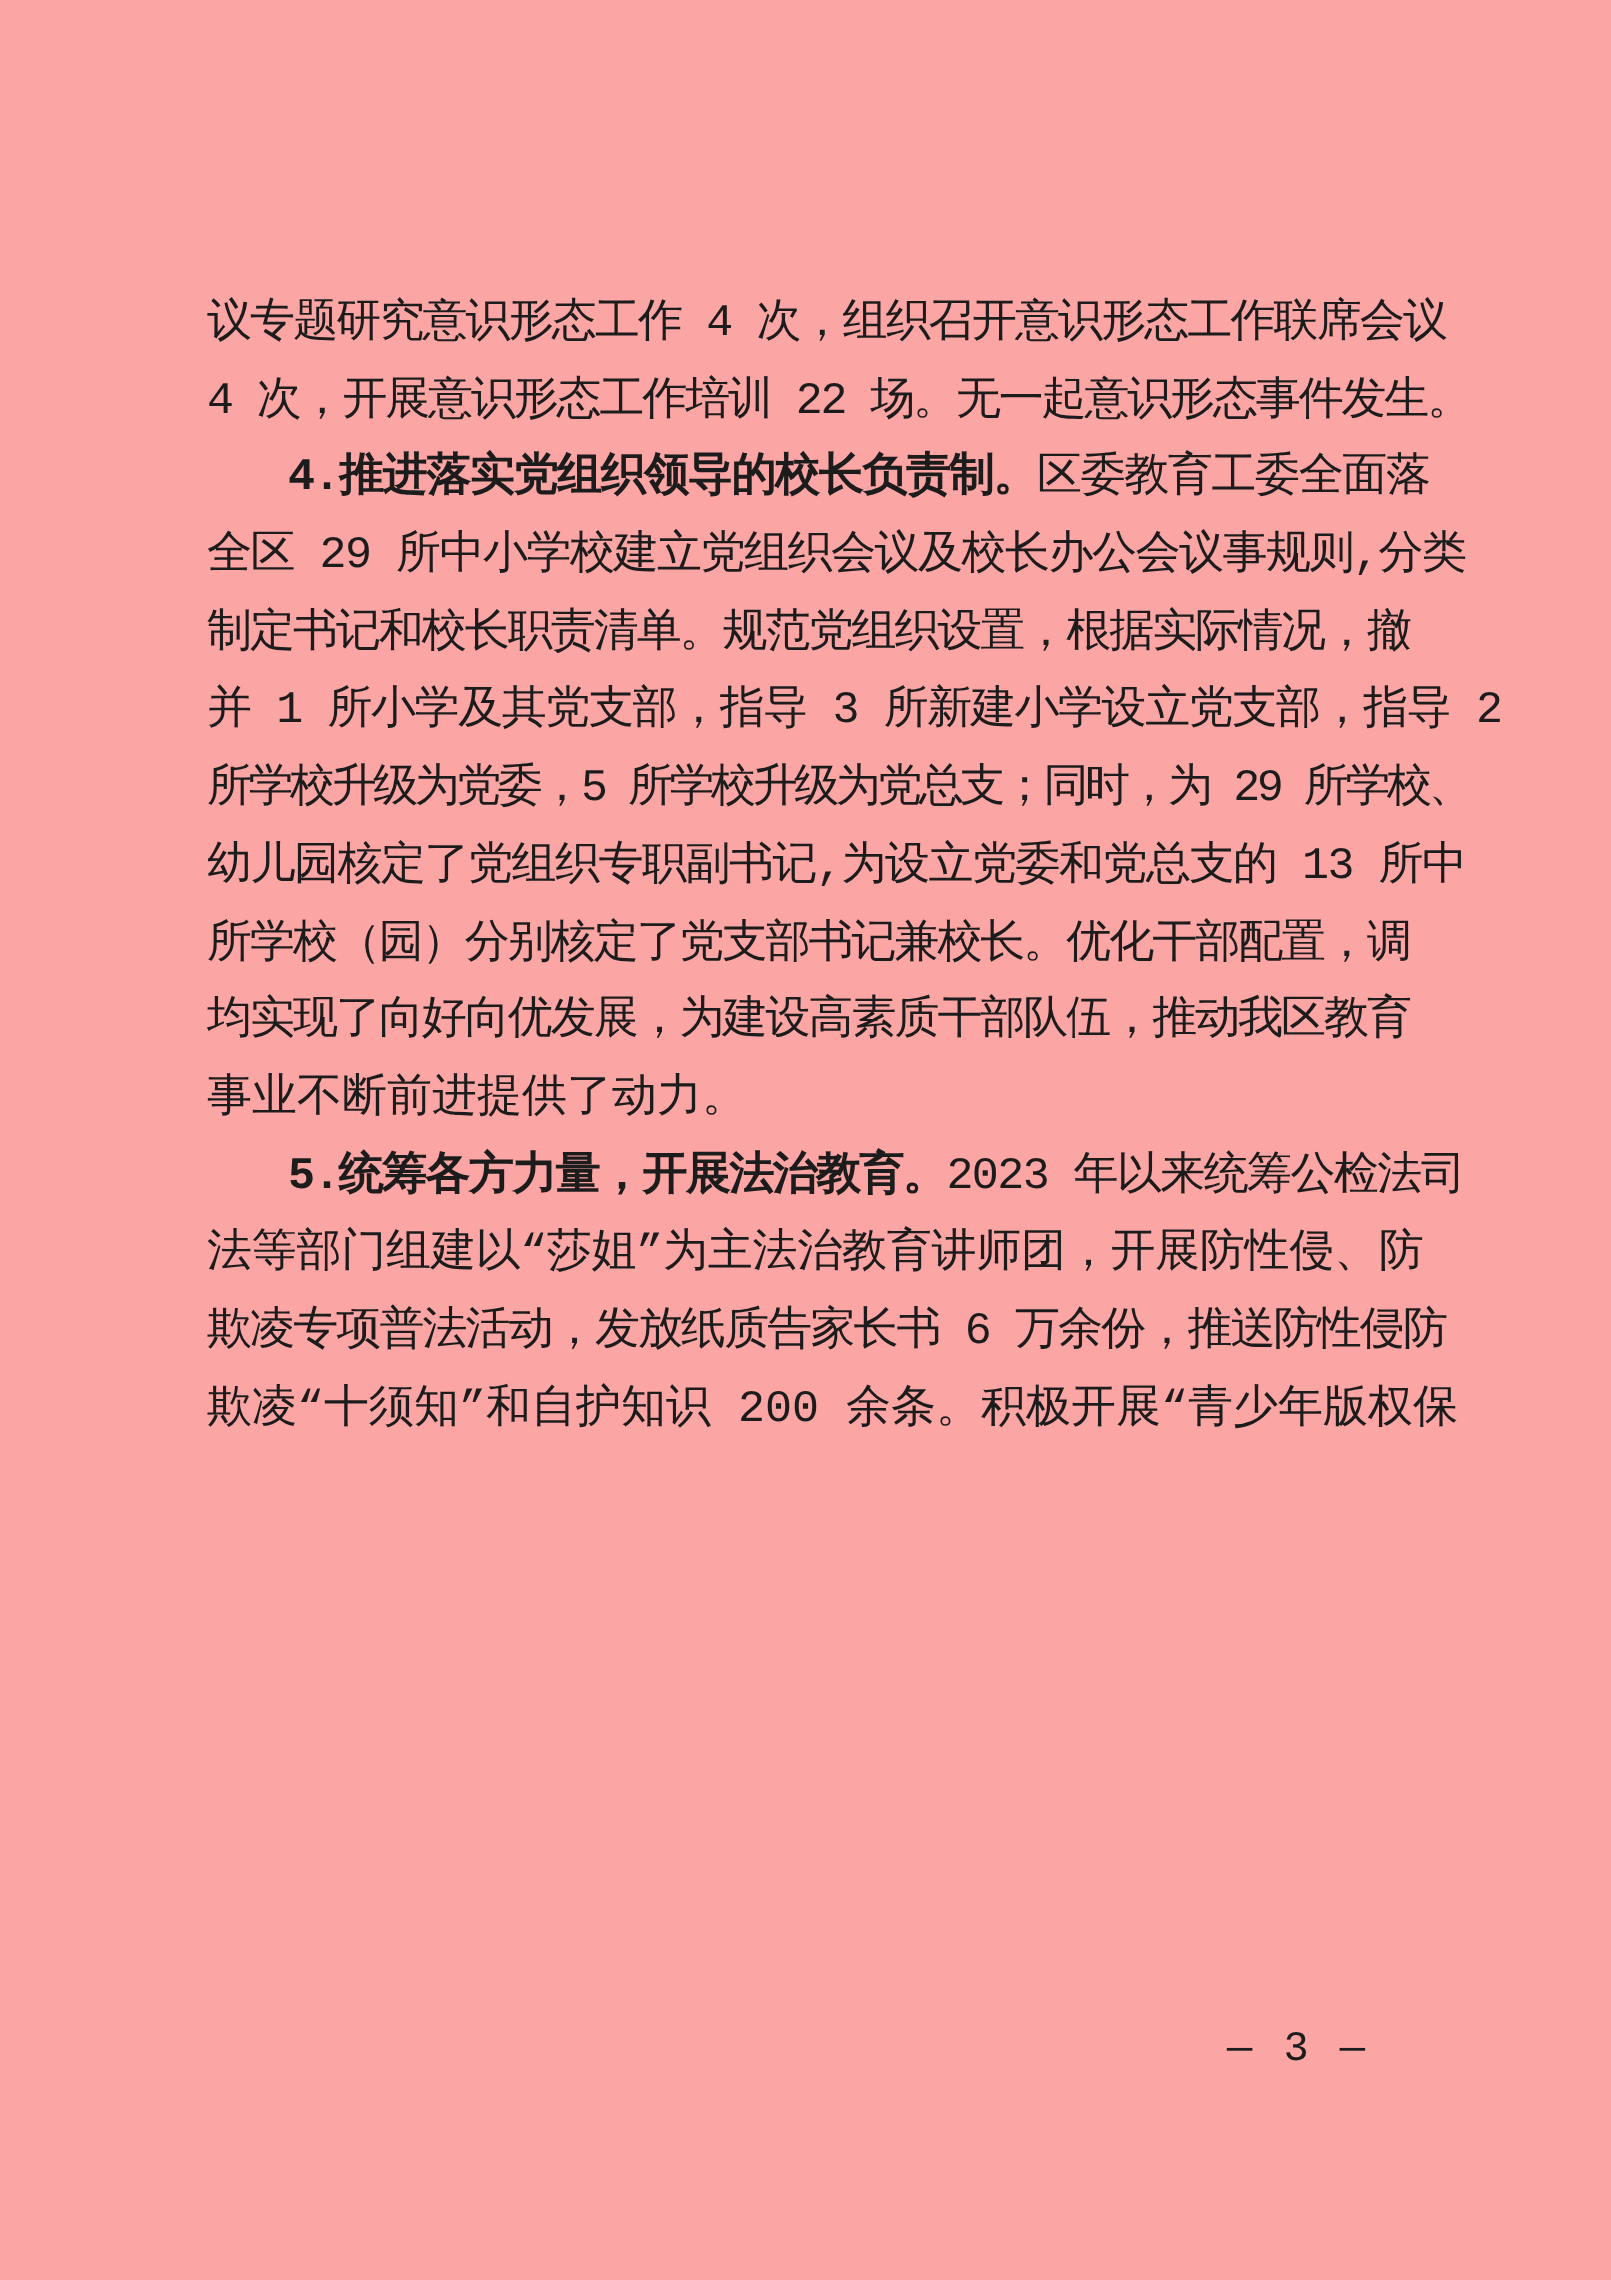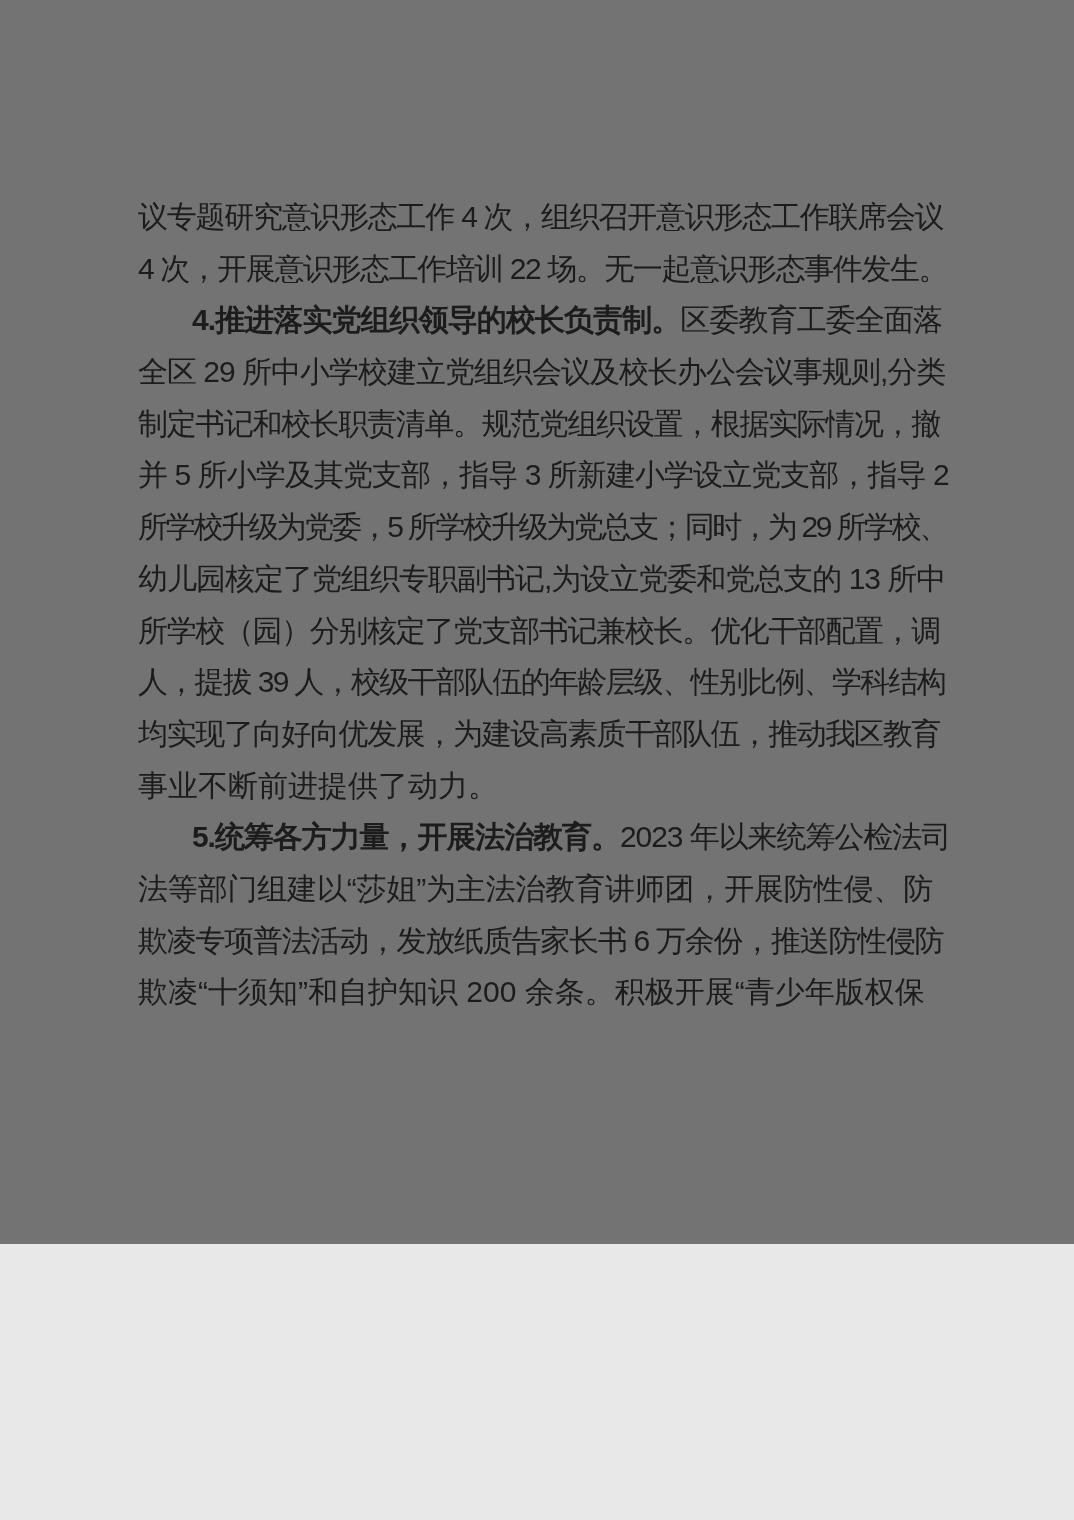--- a/index.html
+++ b/index.html
@@ -3,24 +3,24 @@
 <meta charset="utf-8">
 <style>
   html, body {
     margin: 0;
     padding: 0;
     background: #e8e8e8;
   }
   .page {
     position: relative;
     width: 1074px;
-    height: 1244px;
-    background: #737373;
+    height: 1520px;
+    background: #fca5a5;
     overflow: hidden;
-    font-family: Liberation Sans, sans-serif;
+    font-family: Liberation Mono, monospace;
     color: #1c1c1c;
   }
   .doc-body {
     position: absolute;
     left: 138px;
     top: 191px;
     width: 802px;
   }
   .line {
     height: 51.7px;
@@ -54,25 +54,24 @@
 </head>
 <body>
 
 <div class="page">
   <div class="doc-body">
       <div class="line just" style="letter-spacing: -1.26667px;"><span class="seg">议专题研究意识形态工作 4 次，组织召开意识形态工作联席会议</span></div>
       <div class="line just" style="letter-spacing: -1.4375px;"><span class="seg">4 次，开展意识形态工作培训 22 场。无一起意识形态事件发生。</span></div>
       <div class="line just indent" style="letter-spacing: -0.925926px;"><span class="seg bold">4.推进落实党组织领导的校长负责制。</span><span class="seg">区委教育工委全面落</span></div>
       <div class="line just" style="letter-spacing: -1px; text-align: right;"><span class="seg">全区 29 所中小学校建立党组织会议及校长办公会议事规则,分类</span></div>
       <div class="line just" style="letter-spacing: -1.35714px;"><span class="seg">制定书记和校长职责清单。规范党组织设置，根据实际情况，撤</span></div>
-      <div class="line just" style="letter-spacing: -0.939394px;"><span class="seg">并 5 所小学及其党支部，指导 3 所新建小学设立党支部，指导 2</span></div>
+      <div class="line just" style="letter-spacing: -0.939394px;"><span class="seg">并 1 所小学及其党支部，指导 3 所新建小学设立党支部，指导 2</span></div>
       <div class="line just" style="letter-spacing: -2.30303px;"><span class="seg">所学校升级为党委，5 所学校升级为党总支；同时，为 29 所学校、</span></div>
       <div class="line just" style="letter-spacing: -1px;"><span class="seg">幼儿园核定了党组织专职副书记,为设立党委和党总支的 13 所中</span></div>
       <div class="line just" style="letter-spacing: -1.35714px;"><span class="seg">所学校（园）分别核定了党支部书记兼校长。优化干部配置，调</span></div>
-      <div class="line just" style="letter-spacing: -1.70968px;"><span class="seg">人，提拔 39 人，校级干部队伍的年龄层级、性别比例、学科结构</span></div>
       <div class="line just" style="letter-spacing: -1.35714px;"><span class="seg">均实现了向好向优发展，为建设高素质干部队伍，推动我区教育</span></div>
       <div class="line"><span class="seg">事业不断前进提供了动力。</span></div>
       <div class="line just indent" style="letter-spacing: -1.06667px;"><span class="seg bold">5.统筹各方力量，开展法治教育。</span><span class="seg">2023 年以来统筹公检法司</span></div>
       <div class="line just" style="letter-spacing: -0.178571px;"><span class="seg">法等部门组建以“莎姐”为主法治教育讲师团，开展防性侵、防</span></div>
       <div class="line just" style="letter-spacing: -1.26667px;"><span class="seg">欺凌专项普法活动，发放纸质告家长书 6 万余份，推送防性侵防</span></div>
       <div class="line just"><span class="seg">欺凌“十须知”和自护知识 200 余条。积极开展“青少年版权保</span></div>
     </div>
   <div class="page-number">— 3 —</div>
 </div>
 

